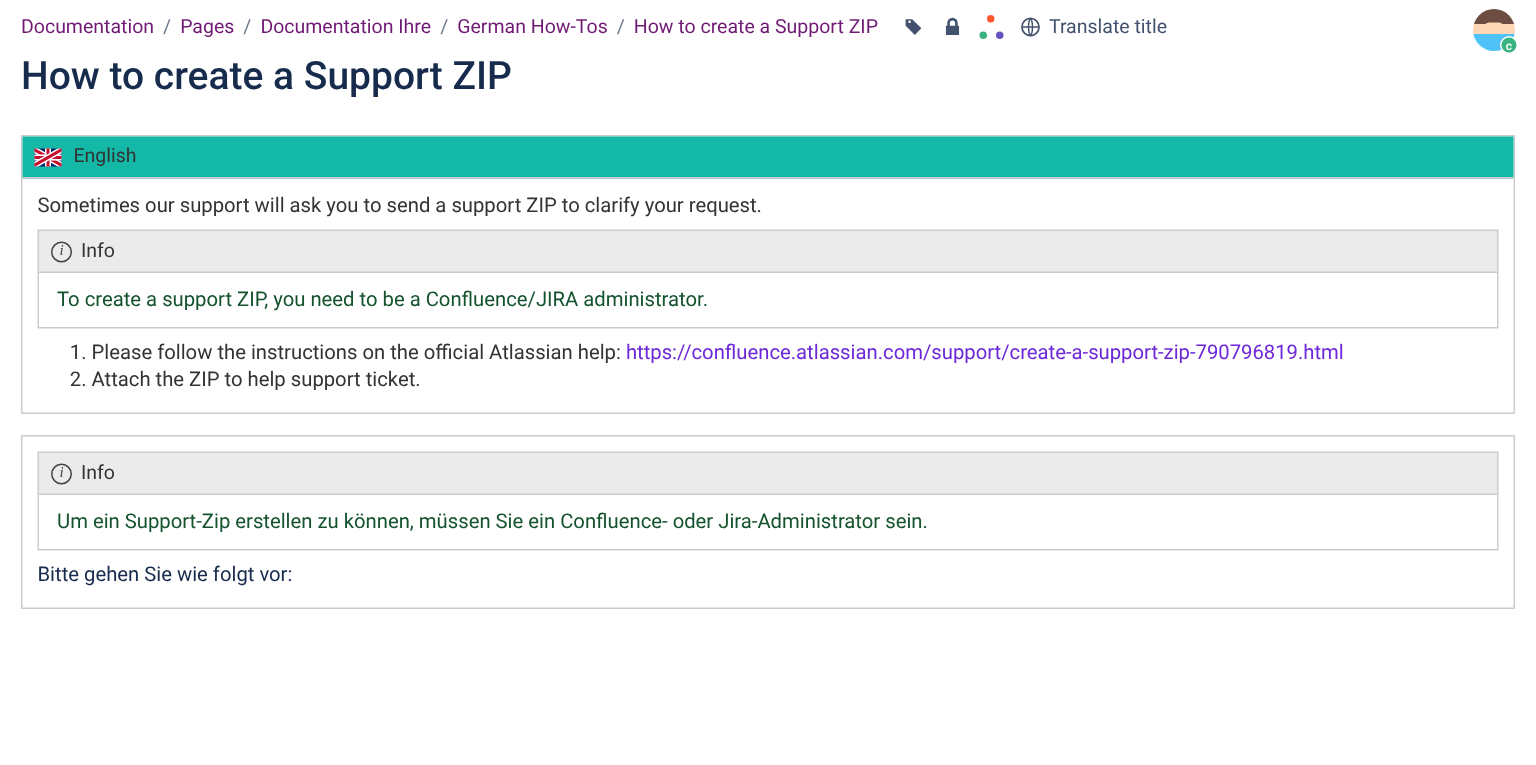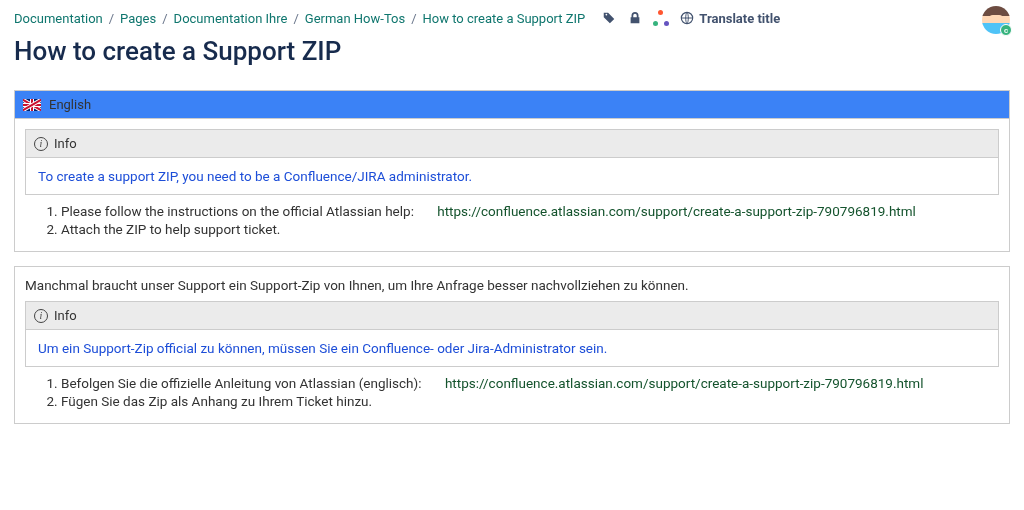--- a/index.html
+++ b/index.html
@@ -20,21 +20,21 @@
     gap: 6px;
     position: relative;
   }
   .breadcrumbs {
     display: flex;
     align-items: center;
     gap: 6px;
     font-size: 13px;
   }
   .crumb {
-    color: #0f766e;
+    color: #701a75;
     text-decoration: none;
   }
   .sep {
     color: #6b778c;
   }
   .toolbar-icons {
     display: flex;
     align-items: center;
     gap: 10px;
     margin-left: 10px;
@@ -58,21 +58,20 @@
   .three-balls .b1 { background:#ff5630; top:0; left:5px; }
   .three-balls .b2 { background:#36b37e; bottom:0; left:0; }
   .three-balls .b3 { background:#6554c0; bottom:0; right:0; }
   .translate-btn {
     display: flex;
     align-items: center;
     gap: 4px;
     color: #42526e;
     font-size: 13px;
     cursor: pointer;
-    font-weight: bold;
   }
   .avatar-wrap {
     position: absolute;
     right: 14px;
     top: 6px;
     width: 28px; height: 28px;
   }
   .avatar {
     width: 28px; height: 28px; border-radius: 50%;
     background: linear-gradient(180deg,#6d4c41 0%,#6d4c41 35%,#ffd7b5 35%,#ffd7b5 60%,#4fc3f7 60%,#4fc3f7 100%);
@@ -94,21 +93,21 @@
     font-weight: 500;
     color: #172b4d;
     padding: 6px 14px 18px 14px;
   }
   .lang-block {
     margin: 6px 14px 14px 14px;
     border: 1px solid #ccc;
     font-size: 13.5px;
   }
   .lang-header {
-    background: #3b82f6;
+    background: #14b8a6;
     border-bottom: 1px solid #ccc;
     padding: 6px 8px;
     display: flex;
     align-items: center;
     gap: 8px;
     font-size: 13px;
     color: #333;
   }
   .flag {
     width: 18px; height: 12px; display:inline-block; position:relative;
@@ -147,28 +146,28 @@
     font-size:13px;
     color:#333;
   }
   .info-icon {
     width:14px; height:14px; border:1.5px solid #444; border-radius:50%;
     display:inline-flex; align-items:center; justify-content:center;
     font-size:10px; font-style:italic; font-family:serif; color:#444;
   }
   .info-box-body {
     padding:10px 12px;
-    color:#1d4ed8;
+    color:#14532d;
   }
   ol.steps {
     margin: 6px 0 0 36px;
     color:#333;
   }
   ol.steps li { margin-bottom:2px; }
-  a.ext { color:#14532d; text-decoration:none;margin-left:20px; }
+  a.ext { color:#6d28d9; text-decoration:none; }
   .pretext { margin: 6px 0 2px 0; }
 </style>
 </head>
 <body>
 
 <div class="header-row">
   <nav class="breadcrumbs">
     <a class="crumb">Documentation</a>
     <span class="sep">/</span>
     <a class="crumb">Pages</a>
@@ -217,46 +216,41 @@
 
 <section class="lang-block">
   <div class="lang-header">
     <span class="flag uk">
         <span class="cross-h"></span>
         <span class="cross-v"></span>
       </span>
     <span>English</span>
   </div>
   <div class="lang-body">
+    <p class="intro">Sometimes our support will ask you to send a support ZIP to clarify your request.</p>
     <div class="info-box">
       <div class="info-box-head">
         <span class="info-icon">i</span>
         <span>Info</span>
       </div>
       <div class="info-box-body">To create a support ZIP, you need to be a Confluence/JIRA administrator.</div>
     </div>
     <ol class="steps">
       <li>
         <span>Please follow the instructions on the official Atlassian help: </span><a class="ext">https://confluence.atlassian.com/support/create-a-support-zip-790796819.html</a>
       </li>
       <li>Attach the ZIP to help support ticket.</li>
     </ol>
   </div>
 </section>
 
 <section class="lang-block">
   <div class="lang-body">
-    <p class="intro">Manchmal braucht unser Support ein Support-Zip von Ihnen, um Ihre Anfrage besser nachvollziehen zu können.</p>
     <div class="info-box">
       <div class="info-box-head">
         <span class="info-icon">i</span>
         <span>Info</span>
       </div>
-      <div class="info-box-body">Um ein Support-Zip official zu können, müssen Sie ein Confluence- oder Jira-Administrator sein.</div>
+      <div class="info-box-body">Um ein Support-Zip erstellen zu können, müssen Sie ein Confluence- oder Jira-Administrator sein.</div>
     </div>
-    <ol class="steps">
-      <li>
-        <span>Befolgen Sie die offizielle Anleitung von Atlassian (englisch): </span><a class="ext">https://confluence.atlassian.com/support/create-a-support-zip-790796819.html</a>
-      </li>
-      <li>Fügen Sie das Zip als Anhang zu Ihrem Ticket hinzu.</li>
-    </ol>
+    <p class="pretext">Bitte gehen Sie wie folgt vor:</p>
   </div>
 </section>
 
 </body></html>

